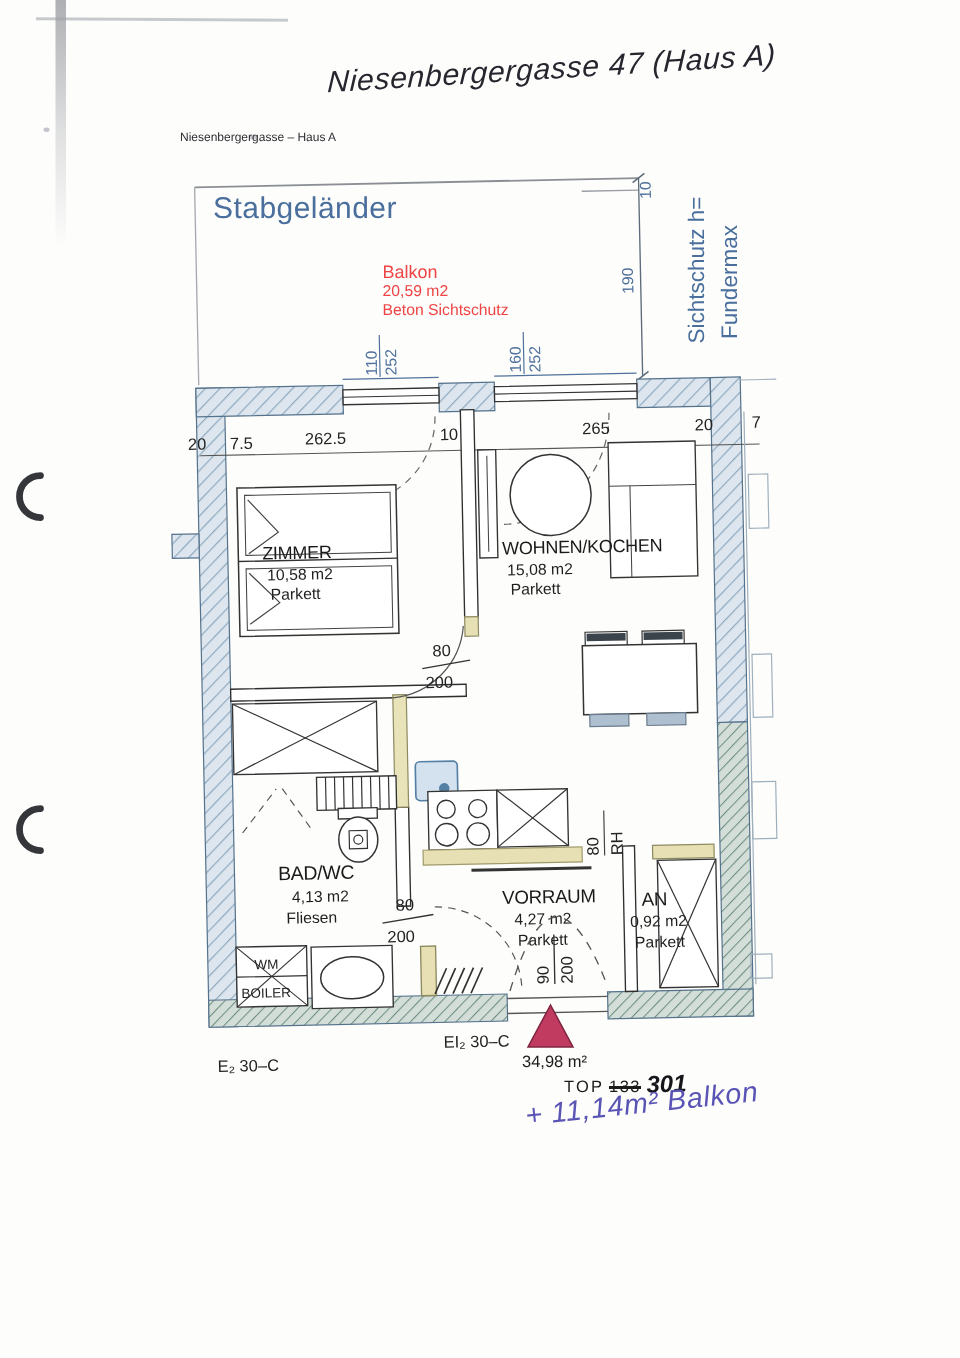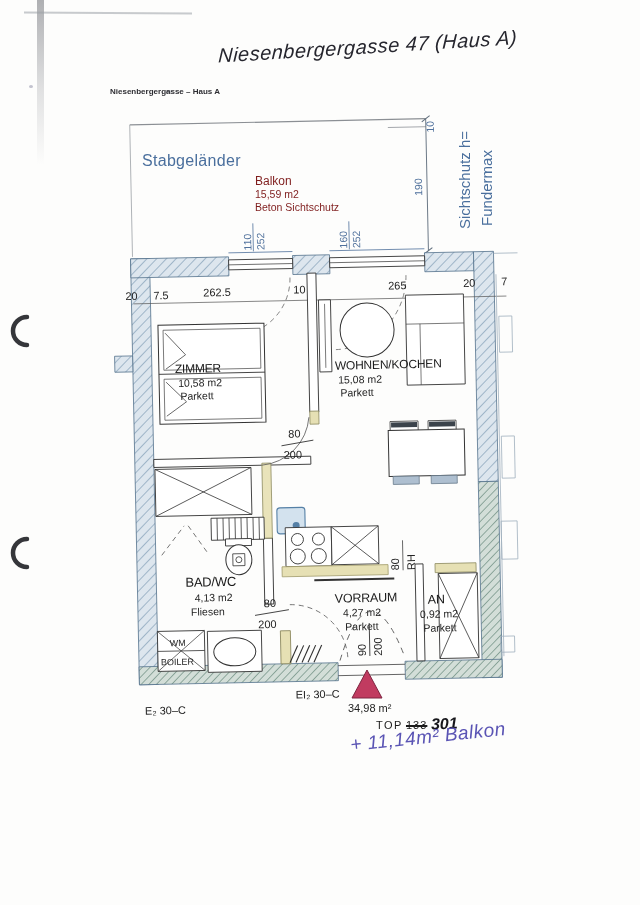--- a/index.html
+++ b/index.html
@@ -11,26 +11,26 @@
           background:linear-gradient(to bottom,rgba(110,112,118,.55),rgba(140,142,148,.25) 55%,rgba(160,160,165,0));}
   .scanline{left:24px;top:12px;width:168px;height:2px;background:#9aa0a6;opacity:.55;transform:rotate(.3deg);}
   .speck1{left:29px;top:85px;width:4px;height:3px;background:#aab;opacity:.7;border-radius:50%;}
   .speck2{left:166px;top:90px;width:6px;height:3px;background:#b3b7bc;opacity:.7;border-radius:50%;}
   
   .hw-title{left:218px;top:36px;width:280px;font-size:20px;font-style:italic;color:#26262e;
             letter-spacing:.5px;transform:rotate(-3.5deg) skewX(-6deg);white-space:nowrap;}
   .hw-blue{left:350px;top:726px;font-size:19px;font-style:italic;color:#5a54b4;
            letter-spacing:.5px;transform:rotate(-6deg);white-space:nowrap;}
   
-  .hdr{left:110px;top:86px;width:400px;font-size:7.5px;color:#2e2e33;line-height:11px;white-space:nowrap;font-weight:bold;}
+  .hdr{left:120px;top:86px;width:400px;font-size:7.5px;color:#2e2e33;line-height:11px;white-space:nowrap;}
   .hdr .l1{font-size:8px;}
   .circ{display:inline-block;border:1.4px solid #3c3c44;border-radius:50%;padding:1px 4px 2px 4px;margin:0 -1px;}
   .blue-label{color:#4a6f9d;}
-  .stab{left:142px;top:152px;font-size:16px;letter-spacing:.3px;}
-  .balkon-block{left:255px;top:175px;line-height:13px;color:#7f1d1d;white-space:nowrap;}
+  .stab{left:142px;top:128px;font-size:20px;letter-spacing:.3px;}
+  .balkon-block{left:255px;top:175px;line-height:13px;color:#ef4444;white-space:nowrap;}
   .balkon-block .n{font-size:12px;}
   .balkon-block .s{font-size:10.5px;}
   .vert{transform:rotate(-90deg);transform-origin:center;font-size:15px;white-space:nowrap;text-align:center;}
   .sicht1{left:398px;top:172px;width:132px;height:16px;}
   .sicht2{left:422px;top:180px;width:128px;height:16px;}
   
   .summary{left:348px;top:701px;font-size:11px;color:#1c1c1c;line-height:15px;white-space:nowrap;}
   .summary .strike{text-decoration:line-through;text-decoration-thickness:2px;letter-spacing:1px;}
   .summary .toplbl{letter-spacing:1.5px;margin-left:28px;}
   .hwnum{display:inline-block;font-size:16px;font-weight:700;font-style:italic;transform:rotate(-2deg);margin-left:4px;color:#17171b;}
@@ -53,21 +53,21 @@
 
   <div class="abs hw-title">Niesenbergergasse 47 (Haus A)</div>
 
   <div class="abs hdr">
     <div class="l1">Niesenbergergasse – Haus A</div>
   </div>
 
   <div class="abs blue-label stab">Stabgeländer</div>
   <div class="abs balkon-block">
     <div class="n">Balkon</div>
-    <div class="s">15,59 m2</div>
+    <div class="s">20,59 m2</div>
     <div class="s">Beton Sichtschutz</div>
   </div>
   <div class="abs blue-label vert sicht1">Sichtschutz h=</div>
   <div class="abs blue-label vert sicht2">Fundermax</div>
 
   <svg class="abs" style="left:0;top:0" width="640" height="905" viewBox="0 0 640 905">
     <defs>
       <pattern id="hb" width="7" height="7" patternUnits="userSpaceOnUse" patternTransform="rotate(45)">
         <rect width="7" height="7" fill="#dde6ee"></rect>
         <line x1="0" y1="0" x2="0" y2="7" stroke="#8fa9bf" stroke-width="1.6"></line>

